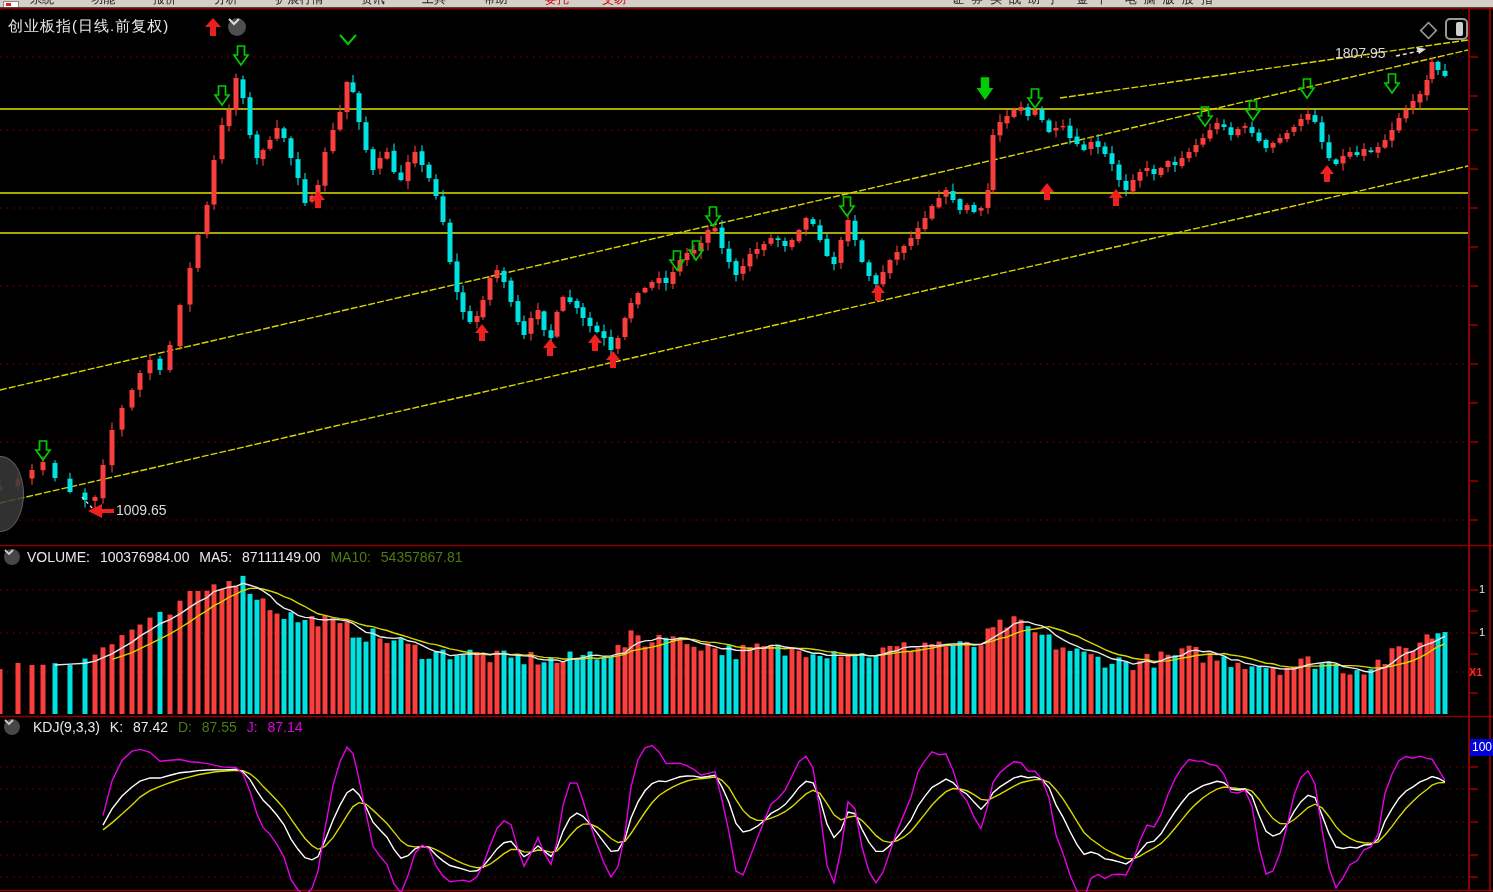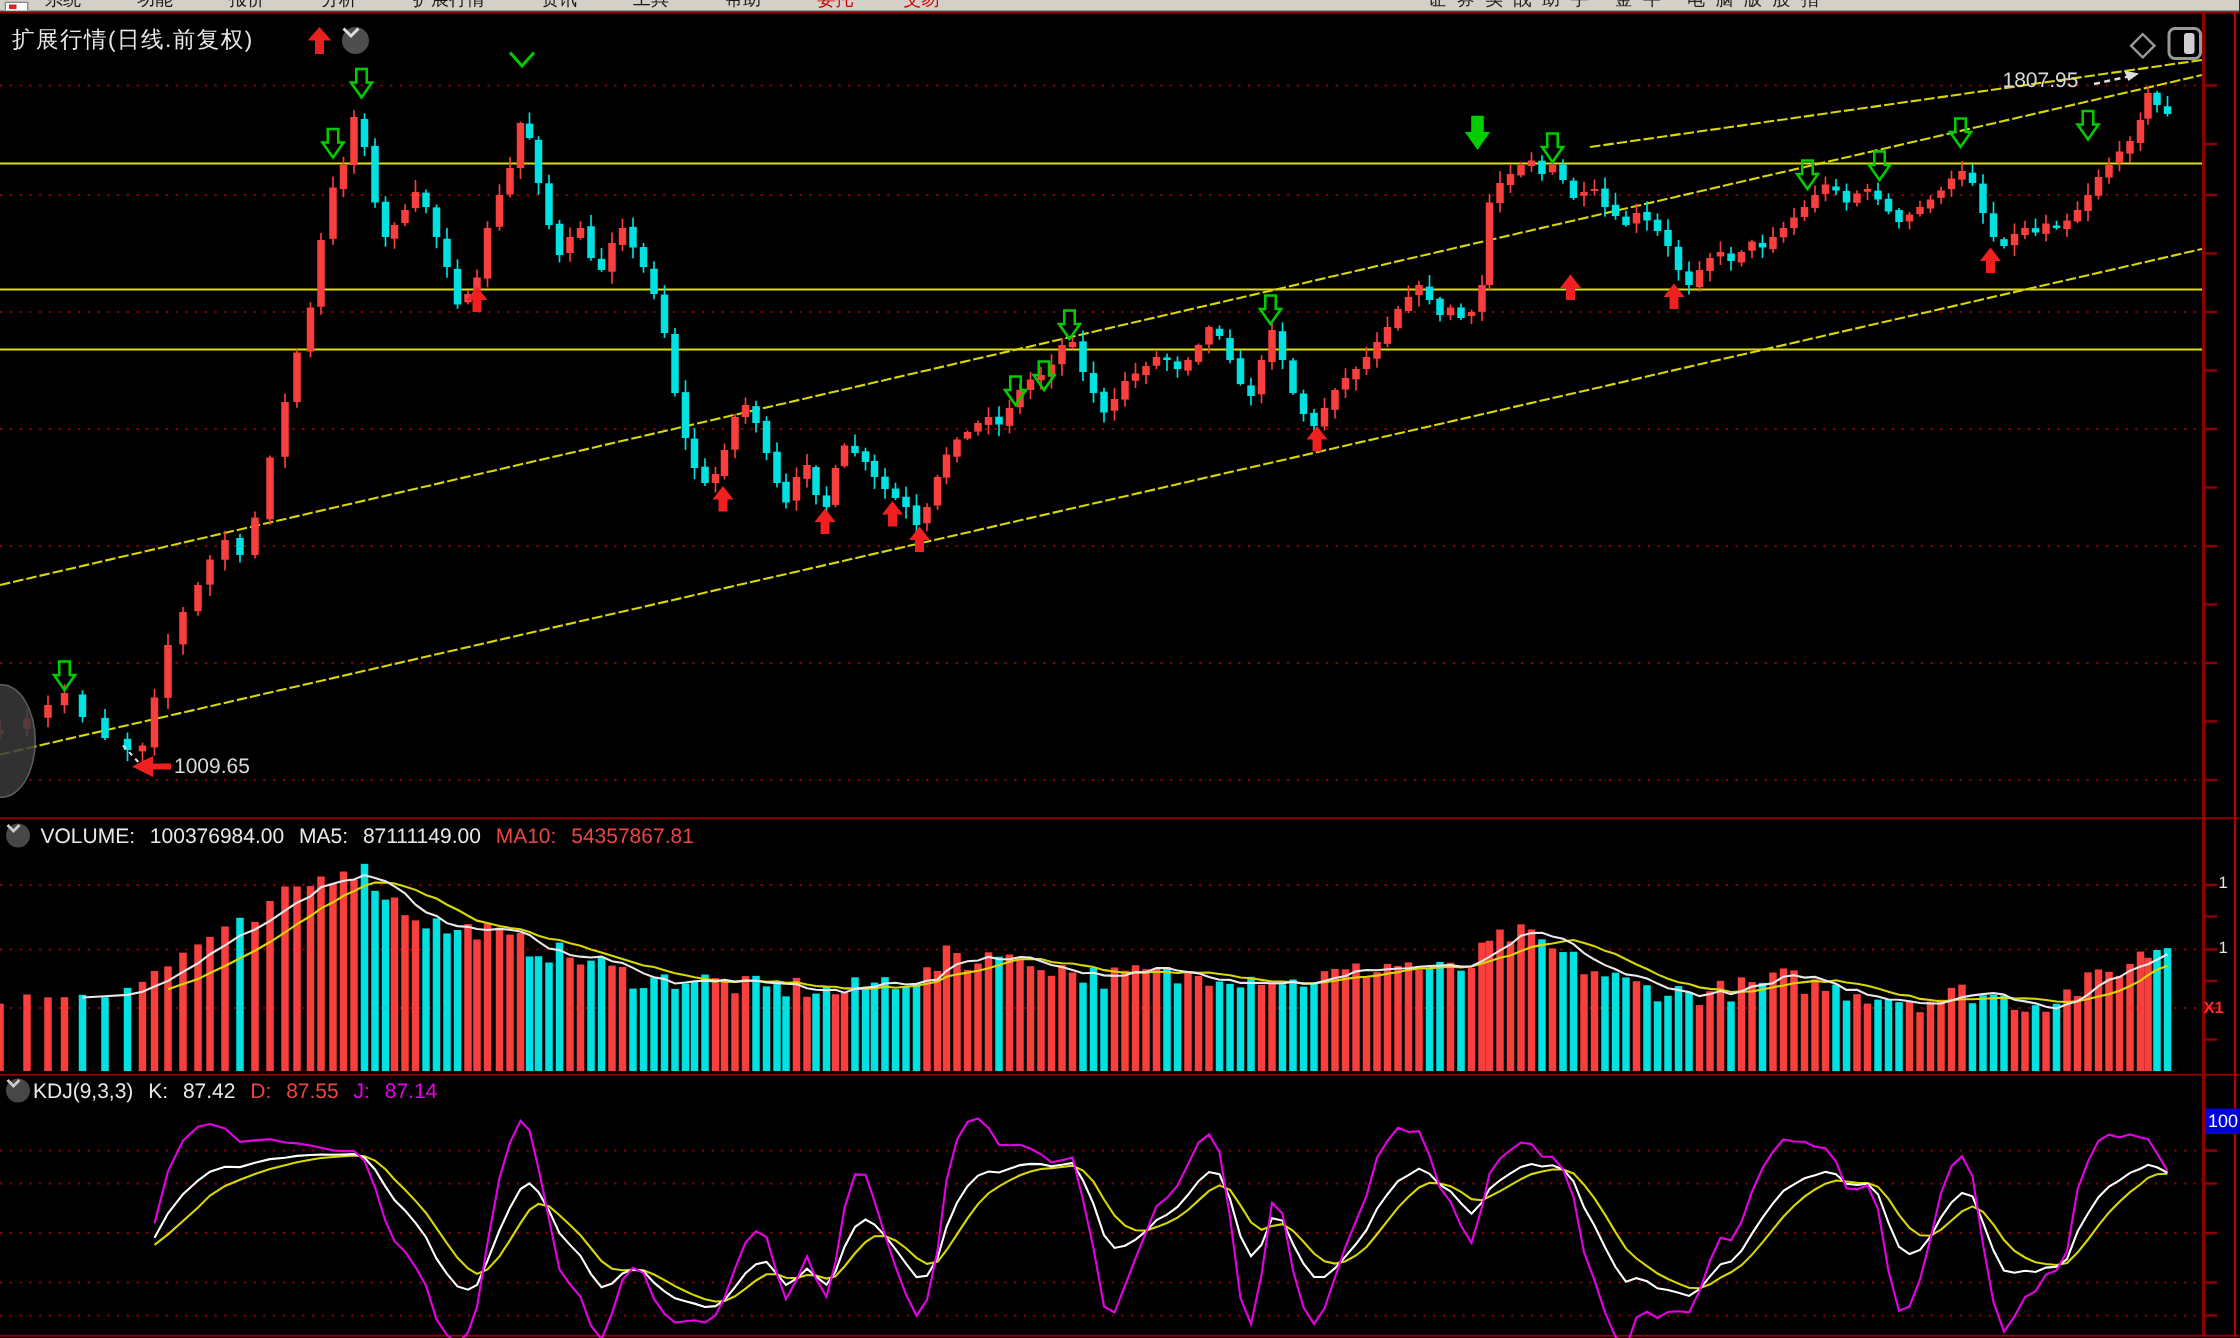--- a/index.html
+++ b/index.html
@@ -13,21 +13,21 @@
   .menu-item.red{color:#cc0000;margin-right:30px;}
   .menu-logo{position:absolute;left:3px;top:1px;width:14px;height:6px;background:#fff;border:1px solid #888;}
   .menu-logo i{position:absolute;left:2px;top:1px;width:5px;height:3px;background:#d22;}
   .menu-right{position:absolute;top:-9px;left:952px;white-space:nowrap;font-size:12px;color:#222;letter-spacing:7px;}
   
   .chart-title{left:8px;top:17px;font-size:15px;color:#e8e8e8;letter-spacing:1px;}
   .icon-circle{width:18px;height:18px;border-radius:50%;background:#4e4e4e;display:flex;align-items:center;justify-content:center;}
   
   .panel-header{font-size:14px;white-space:nowrap;}
   .ph-white{color:#e8e8e8;}
-  .ph-yellow{color:#ef4444;}
+  .ph-yellow{color:#4d7c0f;}
   .ph-magenta{color:#e600e6;}
   .panel-header span{margin-right:6px;margin-top:25px;}
   .annot{font-size:14px;color:#d8d8d8;}
   .axis-mini{font-size:11px;color:#e8e8e8;}
   .x1-label{font-size:11px;color:#ff2a2a;font-weight:bold;}
   .kdj-scale{left:1470px;top:739px;width:23px;height:17px;background:#0000d8;color:#fff;
              font-size:12px;line-height:17px;padding-left:2px;overflow:hidden;}
   .left-handle{left:-22px;top:456px;width:44px;height:74px;border-radius:50%;
                background:#3a3a3a;opacity:.85;border:1px solid #707070;}
   svg{position:absolute;left:0;top:0;}
@@ -759,21 +759,21 @@
       <line x1="1469" y1="672" x2="1478" y2="672" stroke="#8c0000" stroke-width="1.6"></line>
       <line x1="1469" y1="693" x2="1478" y2="693" stroke="#8c0000" stroke-width="1.6"></line>
       <line x1="1469" y1="767" x2="1478" y2="767" stroke="#8c0000" stroke-width="1.6"></line>
       <line x1="1469" y1="789" x2="1478" y2="789" stroke="#8c0000" stroke-width="1.6"></line>
       <line x1="1469" y1="822" x2="1478" y2="822" stroke="#8c0000" stroke-width="1.6"></line>
       <line x1="1469" y1="855" x2="1478" y2="855" stroke="#8c0000" stroke-width="1.6"></line>
       <line x1="1469" y1="877" x2="1478" y2="877" stroke="#8c0000" stroke-width="1.6"></line>
     </g>
   </svg>
 
-<div class="abs chart-title">扩展行情(日线.前复权)</div>
+<div class="abs chart-title">创业板指(日线.前复权)</div>
 <svg class="abs" style="left:204px;top:17px;" width="18" height="20">
   <path d="M9,1 L17,10 L12,10 L12,19 L6,19 L6,10 L1,10 Z" fill="#e82020"></path>
 </svg>
 <div class="abs icon-circle" style="left:228px;top:18px;">
   <svg width="12" height="8">
       <polyline points="1,1 6,6 11,1" fill="none" stroke="#ddd" stroke-width="2"></polyline>
     </svg>
 </div>
 <svg class="abs" style="left:1416px;top:18px;" width="24" height="24">
   <rect x="7" y="7" width="11" height="11" fill="none" stroke="#999" stroke-width="1.6" transform="rotate(45 12.5 12.5)"></rect>
@@ -798,21 +798,21 @@
       <span class="ph-white">100376984.00</span>
       <span class="ph-white">MA5:</span>
       <span class="ph-white">87111149.00</span>
       <span class="ph-yellow">MA10:</span>
       <span class="ph-yellow">54357867.81</span>
     </div>
   </div>
 </div>
 
 <div class="abs" style="left:4px;top:719px;">
-  <div style="display:flex;align-items:center;gap:2px;">
+  <div style="display:flex;align-items:center;gap:13px;">
     <div class="icon-circle" style="width:16px;height:16px;background:#474747;">
       <svg width="10" height="7">
           <polyline points="1,1 5,5 9,1" fill="none" stroke="#ccc" stroke-width="1.8"></polyline>
         </svg>
     </div>
     <div class="panel-header">
       <span class="ph-white">KDJ(9,3,3)</span>
       <span class="ph-white">K:</span>
       <span class="ph-white">87.42</span>
       <span class="ph-yellow">D:</span>

